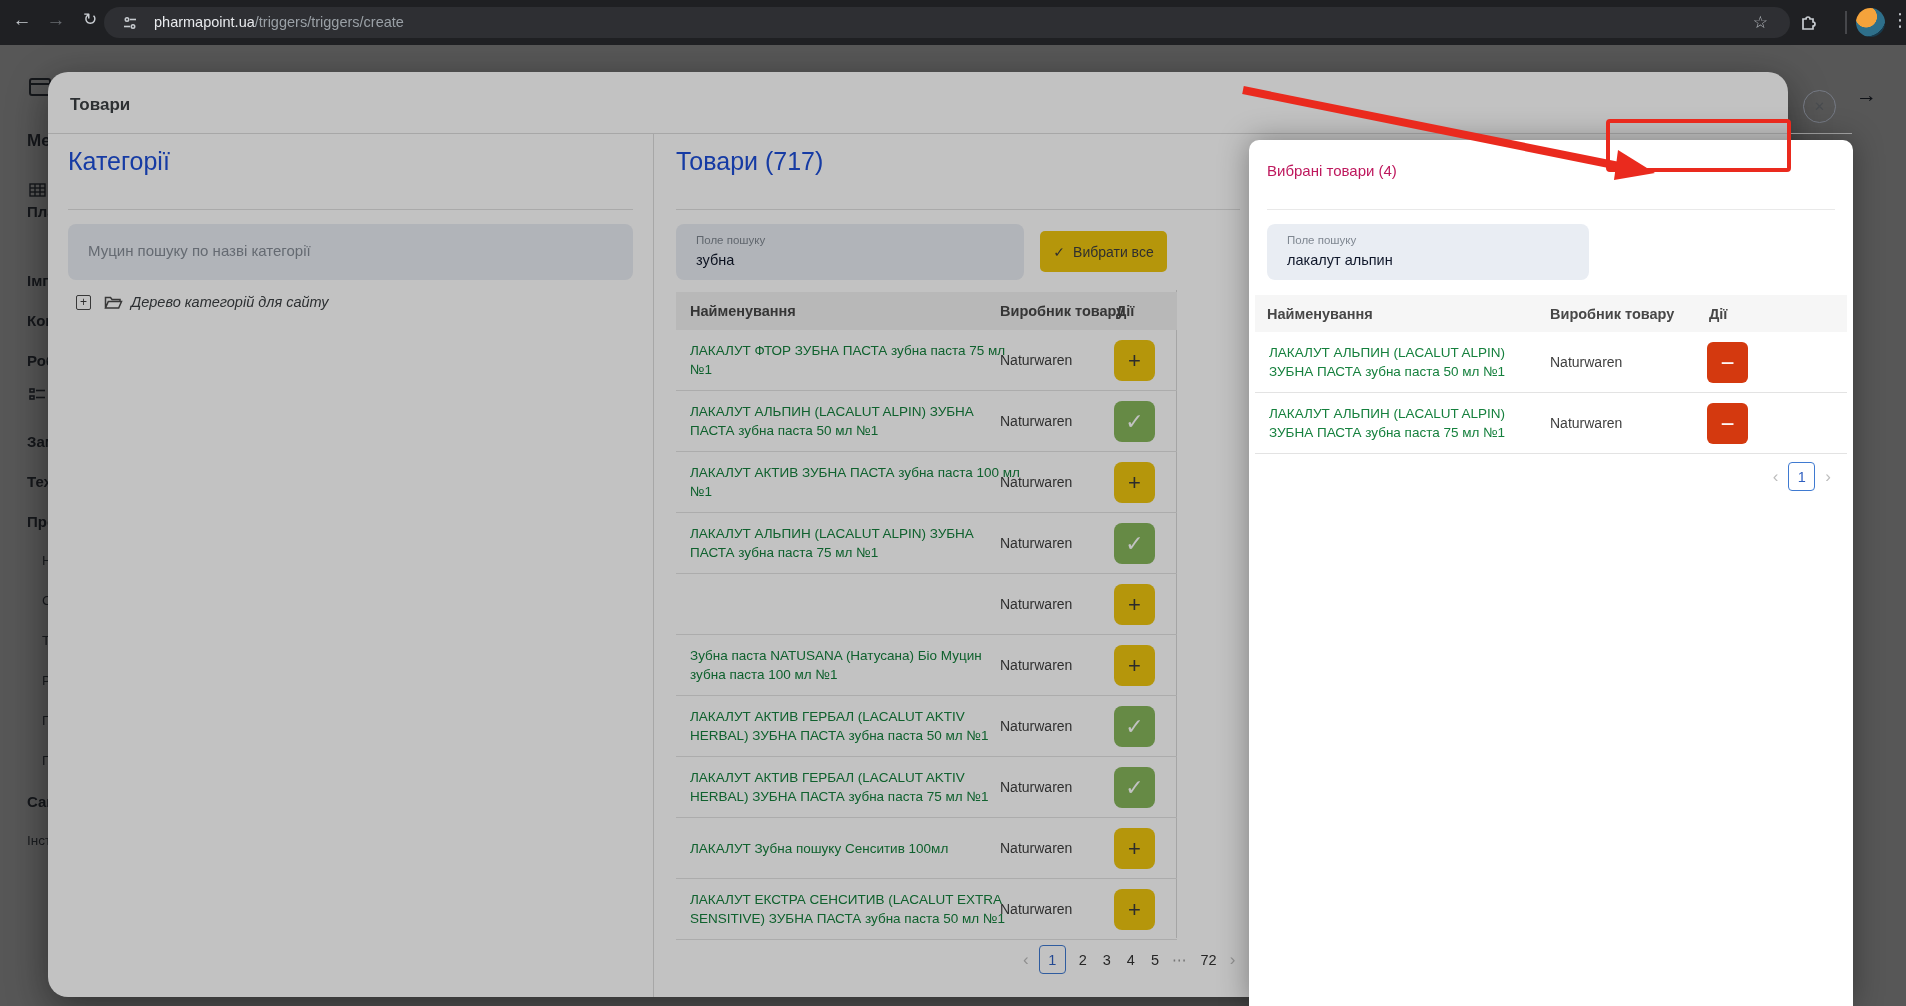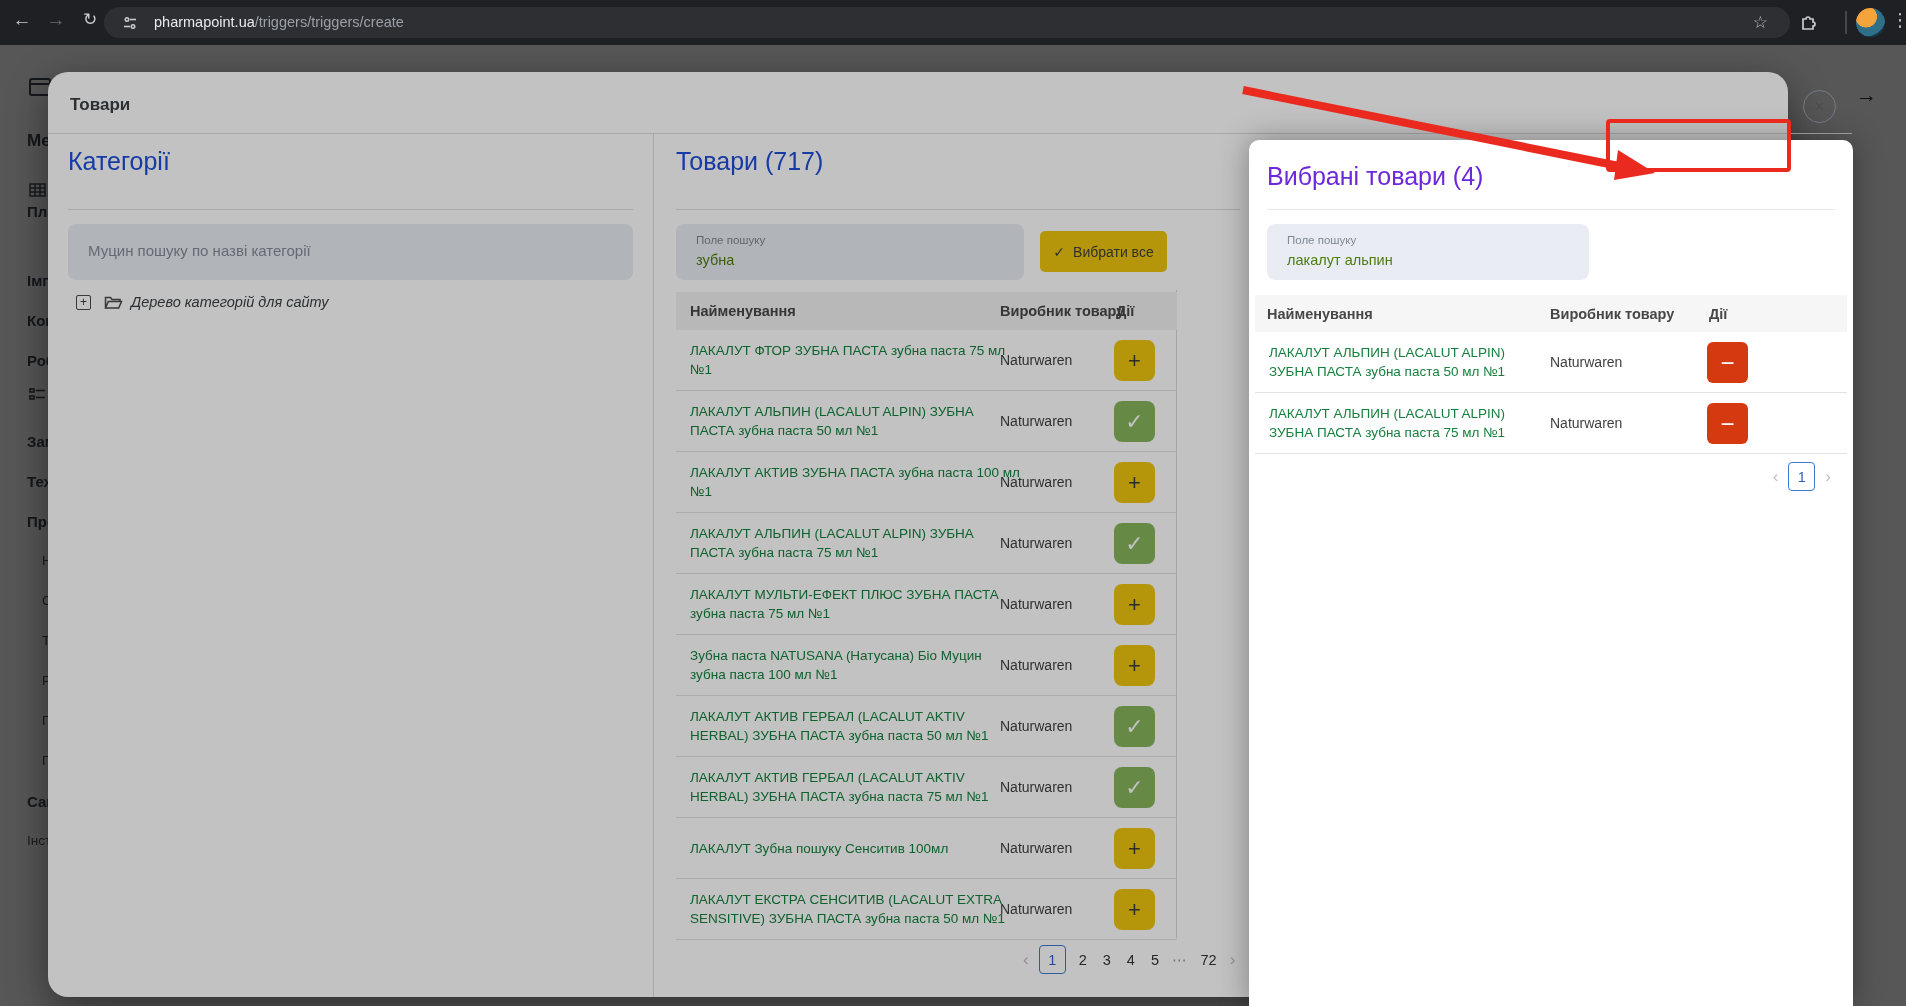--- a/index.html
+++ b/index.html
@@ -44,21 +44,21 @@
   .vdiv1{position:absolute;left:605px;top:61px;width:1px;height:864px;background:#dcdcdc;}
   .vdiv2{position:absolute;left:1128px;top:218px;width:1px;height:648px;background:#d9d9d9;}
 
   .col-h{position:absolute;font-size:25px;color:#1d4ed8;}
   .col-div{position:absolute;height:1px;background:#e0e0e0;}
 
   
   .field{position:absolute;height:56px;border-radius:8px;background:#e9edf3;}
   .field .ph{position:absolute;left:20px;top:18px;font-size:15px;color:#858c96;}
   .field .lbl{position:absolute;left:20px;top:10px;font-size:11.5px;color:#7f8791;}
-  .field .val{position:absolute;left:20px;top:28px;font-size:14.5px;color:#4d7c0f;}
+  .field .val{position:absolute;left:20px;top:28px;font-size:14.5px;color:#0f172a;}
 
   
   .tree-row{position:absolute;left:28px;top:218px;height:24px;display:flex;align-items:center;cursor:pointer;}
   .expander{width:15px;height:15px;border:1.5px solid #4a4a4a;border-radius:2px;font-size:12px;line-height:12px;color:#3a3a3a;text-align:center;margin-right:13px;}
   .tree-label{font-size:14.5px;color:#3c4043;margin-left:8px;font-style:italic;}
 
   
   .btn{position:absolute;display:flex;align-items:center;justify-content:center;gap:8px;border-radius:5px;cursor:pointer;font-weight:bold;}
   .btn-selectall{left:992px;top:159px;width:127px;height:41px;background:var(--accent-yellow);color:#3e3e3e;font-size:14px;font-weight:normal;}
 
@@ -80,21 +80,21 @@
 
   
   .pager{position:absolute;display:flex;align-items:center;gap:10px;font-size:14.5px;color:#333;}
   .pg-nav{color:#bdbdbd;font-size:17px;cursor:pointer;}
   .pg-dots{color:#9a9a9a;letter-spacing:1px;cursor:pointer;}
   .pg-page{cursor:pointer;padding:0 3px;}
   .pg-active{border:1.5px solid var(--pagination-blue);border-radius:4px;color:#2f5fc0;width:27px;height:29px;display:flex;align-items:center;justify-content:center;padding:0;}
 
   
   .panel{position:absolute;left:1249px;top:95px;width:604px;height:866px;background:#fff;border-radius:10px 10px 0 0;z-index:4;box-shadow:0 0 30px rgba(0,0,0,.35);}
-  .panel-title{position:absolute;left:18px;top:22px;font-size:25px;color:#6d28d9;}
+  .panel-title{position:absolute;left:18px;top:22px;font-size:15px;color:#be185d;}
   .panel-div{position:absolute;left:18px;top:69px;width:568px;height:1px;background:#e9e9e9;}
   .panel .field{left:18px;top:84px;width:322px;}
   #sel-thead{left:6px;top:155px;width:592px;height:37px;}
   #sel-table{position:absolute;left:6px;top:192px;width:592px;}
   #sel-table .cell-name{max-width:272px;}
   #sel-table .cell-vendor{left:295px;}
   #sel-table .row-action{left:452px;border-radius:6px;}
   #sel-pager{right:22px;top:322px;}
   #mid-pager{left:975px;top:873px;}
 
@@ -246,21 +246,20 @@
             <div class="row-action btn-add">+</div>
           </div>
 
           <div class="trow">
             <div class="cell-name">ЛАКАЛУТ АЛЬПИН (LACALUT ALPIN) ЗУБНА ПАСТА зубна паста 75 мл №1</div>
             <div class="cell-vendor">Naturwaren</div>
             <div class="row-action btn-added">✓</div>
           </div>
 
           <div class="trow">
-            <div class="cell-name">ЛАКАЛУТ МУЛЬТИ-ЕФЕКТ ПЛЮС ЗУБНА ПАСТА зубна паста 75 мл №1</div>
             <div class="cell-vendor">Naturwaren</div>
             <div class="row-action btn-add">+</div>
           </div>
 
           <div class="trow">
             <div class="cell-name">Зубна паста NATUSANA (Натусана) Біо Муцин зубна паста 100 мл №1</div>
             <div class="cell-vendor">Naturwaren</div>
             <div class="row-action btn-add">+</div>
           </div>
 

